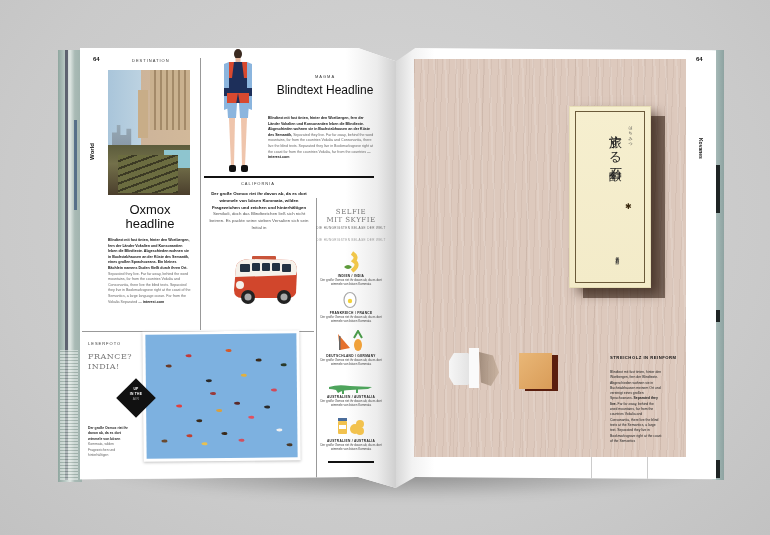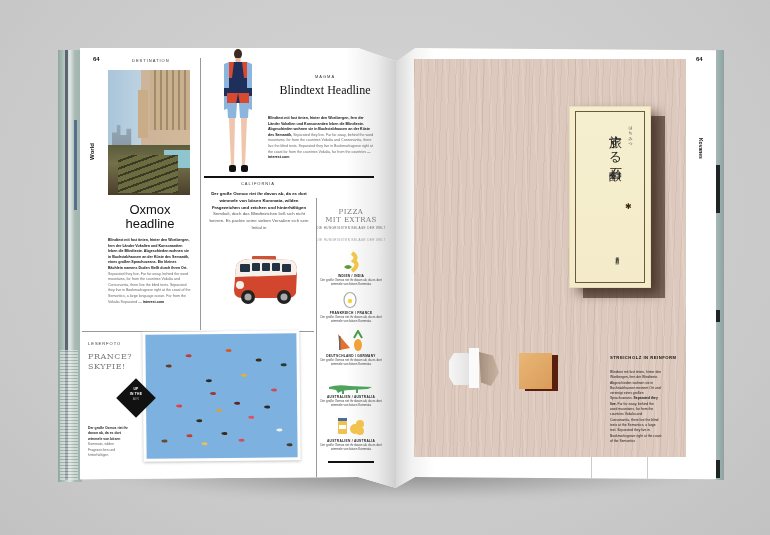--- a/index.html
+++ b/index.html
@@ -68,21 +68,21 @@
   .body-small b { color: #111; }
   .body-grey { color: #666; }
 
   .divider-v { background: #999; width: 0.6px; }
   .divider-h { background: #111; height: 1.5px; }
 
   .model {
     left: 140px; top: 0px; width: 36px; height: 130px;
   }
   .mag-kicker { left: 200px; top: 26px; width: 90px; text-align: center; }
-  .blind-headline { left: 190px; top: 36px; width: 110px; text-align: center; font-size: 12px; line-height: 13px; font-family: Liberation Serif, serif; }
+  .blind-headline { left: 190px; top: 36px; width: 110px; text-align: center; font-size: 12px; line-height: 13px; }
 
   .cali-kicker { left: 128px; top: 133px; width: 100px; text-align: center; }
   .cali-text { left: 128px; top: 143px; width: 102px; text-align: center; font-size: 4.4px; line-height: 6.8px; color: #111; }
   .cali-text .grey { color: #555; }
 
   .pizza-title { left: 236px; top: 160px; width: 70px; text-align: center; font-size: 7px; line-height: 8px; letter-spacing: 0.5px; color: #777; font-family: "DejaVu Serif", serif; }
   .tiny-cap { font-size: 3px; letter-spacing: 0.4px; color: #666; text-align: center; text-transform: uppercase; }
   .country-label { font-size: 3.2px; font-weight: bold; letter-spacing: .3px; color: #222; text-align:center; text-transform: uppercase; }
   .country-text { font-size: 3px; color: #444; text-align:center; line-height: 4.4px; }
 
@@ -221,22 +221,22 @@
       <circle cx="18" cy="44" r="7" fill="#222"></circle>
         <circle cx="18" cy="44" r="3.5" fill="#aaa"></circle>
       <circle cx="54" cy="44" r="7" fill="#222"></circle>
         <circle cx="54" cy="44" r="3.5" fill="#aaa"></circle>
     </svg>
   </div>
 
   <div class="abs divider-v" style="left:236px;top:150px;height:280px;"></div>
 
   <div class="abs pizza-title">
-    <div>PIZZA</div>
-    <div>MIT EXTRAS</div>
+    <div>SELFIE</div>
+    <div>MIT SKYFIE</div>
   </div>
   <div class="abs tiny-cap" style="left:236px;top:178px;width:70px;">DIE HUNGRIGSTEN BELÄGE DER WELT</div>
   <div class="abs tiny-cap" style="left:236px;top:190px;width:70px;color:#999;">DIE HUNGRIGSTEN BELÄGE DER WELT</div>
 
   <div class="abs" style="left:258px;top:203px;width:26px;height:22px;">
     <svg width="26" height="22" viewBox="0 0 26 22">
         <path d="M14 2 Q20 6 16 10 Q22 14 14 20" stroke="#f0c64a" stroke-width="4" fill="none"></path>
         <path d="M6 16 Q10 12 14 16 Q10 20 6 16" fill="#5d9a3a"></path>
       </svg>
   </div>
@@ -286,21 +286,21 @@
   <div class="abs country-label" style="left:236px;top:391px;width:70px;">AUSTRALIEN / AUSTRALIA</div>
   <div class="abs country-text" style="left:240px;top:395px;width:62px;">Der große Oxmox riet ihr davon ab, da es dort wimmele von bösen Kommata</div>
 
   <div class="abs divider-h" style="left:248px;top:413px;width:46px;height:1.6px;"></div>
 
   <div class="abs divider-h" style="left:2px;top:283px;width:232px;height:0.6px;background:#999;"></div>
 
   <div class="abs kicker selfie-kicker">LESERFOTO</div>
   <div class="abs selfie-title">
     <div>FRANCE?</div>
-    <div>SKYFIE!</div>
+    <div>INDIA!</div>
   </div>
 
   <div class="abs birds-photo">
     <div class="sky">
       <div class="bird" style="left:20px;top:30px;background:#6a3a28;"></div>
       <div class="bird" style="left:40px;top:20px;background:#c23a3a;"></div>
       <div class="bird" style="left:60px;top:45px;background:#2a2a2a;"></div>
       <div class="bird" style="left:80px;top:15px;background:#d45a2a;"></div>
       <div class="bird" style="left:95px;top:40px;background:#e0b040;"></div>
       <div class="bird" style="left:110px;top:25px;background:#3a2a1a;"></div>

